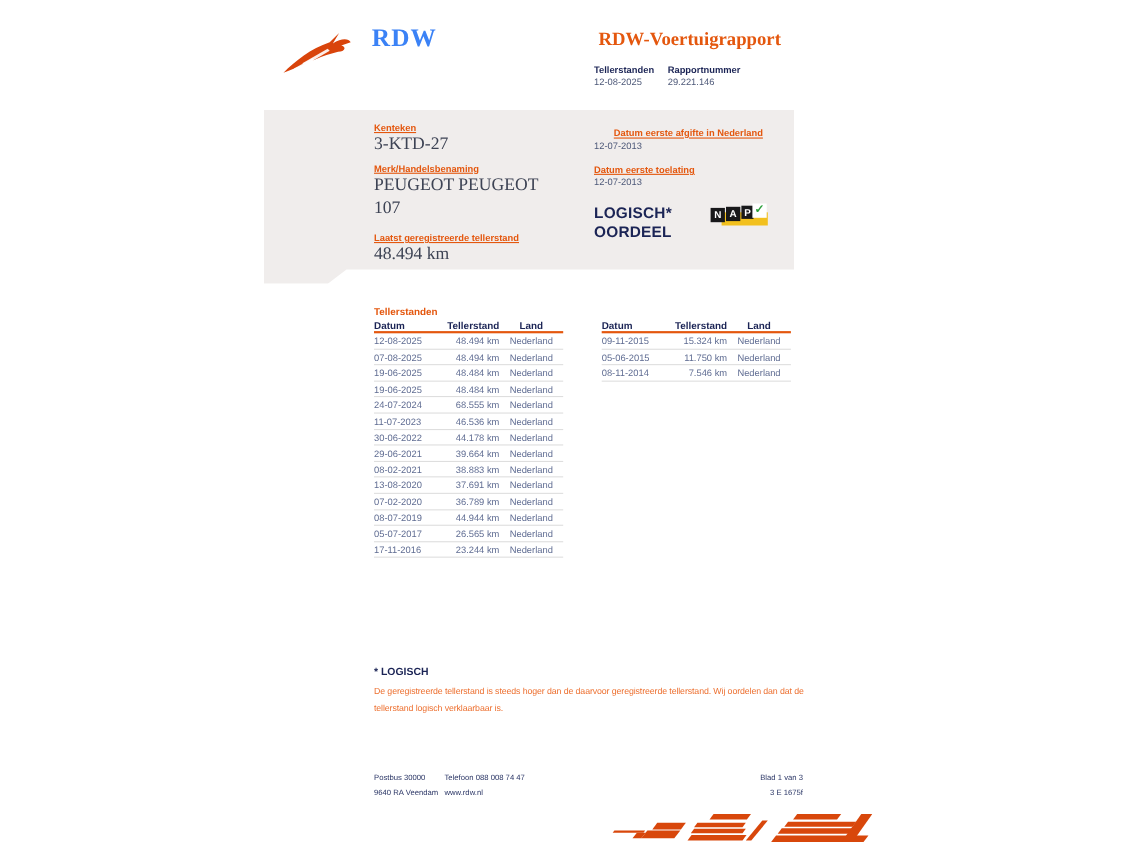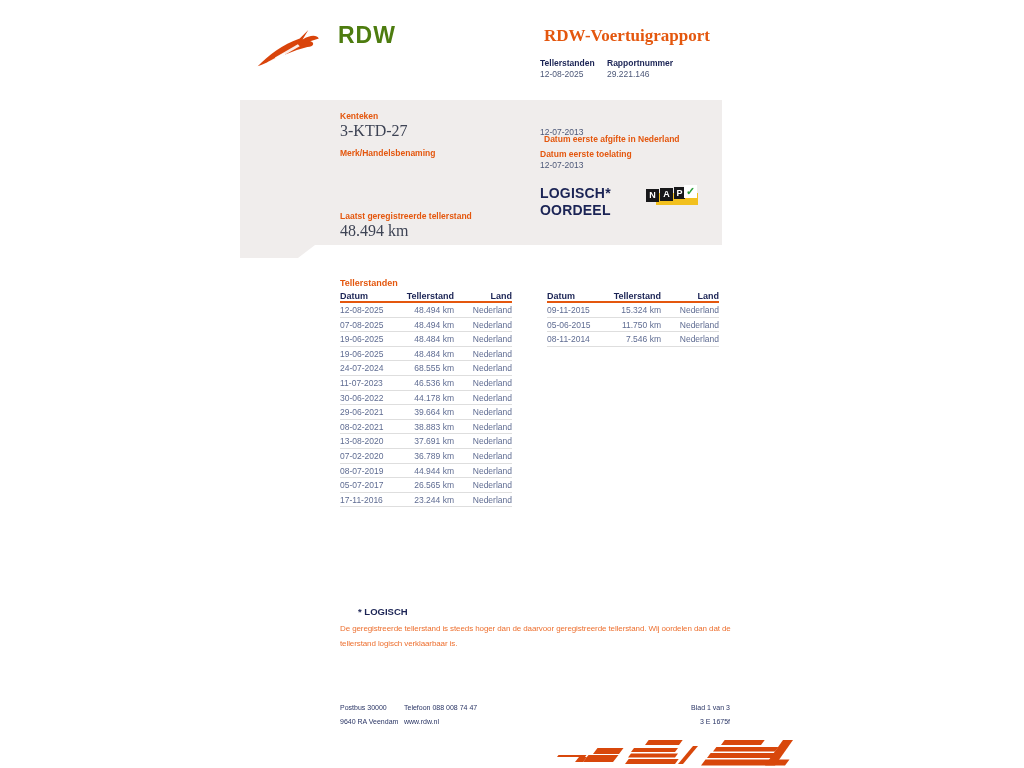--- a/index.html
+++ b/index.html
@@ -6,38 +6,38 @@
   html,body { background:#ffffff; }
   .page {
     position:relative; width:1024px; height:768px; background:#ffffff;
     font-family:"Liberation Sans", sans-serif; overflow:hidden;
   }
 
   
   .logo-svg { position:absolute; left:254px; top:28px; width:80px; height:42px; }
   .logo-word {
     position:absolute; left:338px; top:22px;
-    font-family:Liberation Sans, sans-serif; font-weight:600; font-size:23px;
-    color:#4d7c0f; letter-spacing:1px;
+    font-family:Liberation Serif, serif; font-weight:600; font-size:23px;
+    color:#3b82f6; letter-spacing:1px;
   }
   .doc-title {
     position:absolute; left:544px; top:26px;
     font-family:"Liberation Serif", serif; font-weight:700; font-size:17px;
     color:#e4570e;
   }
   .rep-label { position:absolute; top:58px; font-size:8.5px; font-weight:700; color:#1b2455; }
   .rep-value { position:absolute; top:69px; font-size:8.5px; color:#4d5878; }
 
   
   .vbox {
     position:absolute; left:240px; top:100px; width:482px; height:158px;
     background:#f0edec;
     clip-path:polygon(0 0, 100% 0, 100% 145px, 75px 145px, 58px 100%, 0 100%);
   }
-  .olabel { position:absolute; font-size:8.5px; font-weight:700; color:#e4570e; }
+  .olabel { position:absolute; font-size:8.5px; font-weight:700; color:#e4570e;text-decoration:underline; }
   .serif-val {
     position:absolute; font-family:"Liberation Serif", serif; font-size:16px;
     color:#3d4354; line-height:21px;
   }
   .sm-val { position:absolute; font-size:8.5px; color:#4d5878; }
   .verdict {
     position:absolute; left:540px; top:185px; font-size:14px; font-weight:700;
     color:#1b2455; line-height:17px; letter-spacing:0.2px;
   }
 
@@ -61,24 +61,24 @@
   .thead {
     display:flex; height:13px; line-height:12px; border-bottom:2px solid #e4570e;
     font-size:9px; font-weight:700; color:#1b2455;
   }
   .trow {
     display:flex; height:14.6px; line-height:15px; border-bottom:1px solid #dedede;
     font-size:8.5px; color:#5f6c92;
   }
   .c-date { width:62px; }
   .c-km { width:52px; text-align:right; }
-  .c-land { flex:1; text-align:right; }
-
-  
-  .exp-title { position:absolute; left:340px; top:606px; font-size:9.5px; font-weight:700; color:#1b2455;margin-left:18px; }
+  .c-land { flex:1; text-align:center; }
+
+  
+  .exp-title { position:absolute; left:340px; top:606px; font-size:9.5px; font-weight:700; color:#1b2455; }
   .exp-text {
     position:absolute; left:340px; top:621px; width:398px; font-size:8px;
     line-height:15px; color:#ed7030; letter-spacing:-0.1px;
   }
 
   
   .foot { position:absolute; font-size:7px; color:#2a3565; line-height:14px; }
   .foot-a { left:340px; top:701px; }
   .foot-b { left:404px; top:701px; }
   .foot-c { right:294px; top:701px; text-align:right; }
@@ -99,24 +99,25 @@
   <div class="doc-title">RDW-Voertuigrapport</div>
   <div class="rep-label" style="left:540px;">Tellerstanden</div>
   <div class="rep-label" style="left:607px;">Rapportnummer</div>
   <div class="rep-value" style="left:540px;">12-08-2025</div>
   <div class="rep-value" style="left:607px;">29.221.146</div>
 
   <div class="vbox"></div>
   <div class="olabel" style="left:340px; top:111px;">Kenteken</div>
   <div class="serif-val" style="left:340px; top:120px;">3-KTD-27</div>
   <div class="olabel" style="left:340px; top:148px;">Merk/Handelsbenaming</div>
+  <div class="serif-val" style="left:340px; top:158px; width:150px;">PEUGEOT PEUGEOT 107</div>
   <div class="olabel" style="left:340px; top:211px;">Laatst geregistreerde tellerstand</div>
   <div class="serif-val" style="left:340px; top:220px;">48.494 km</div>
 
-  <div class="olabel" style="left:544px; top:116px;margin-top:18px;">Datum eerste afgifte in Nederland</div>
+  <div class="olabel" style="left:558px; top:116px;">Datum eerste afgifte in Nederland</div>
   <div class="sm-val" style="left:540px; top:127px;">12-07-2013</div>
   <div class="olabel" style="left:540px; top:149px;">Datum eerste toelating</div>
   <div class="sm-val" style="left:540px; top:160px;">12-07-2013</div>
 
   <div class="verdict">
     <span>LOGISCH*</span><br>
     <span>OORDEEL</span>
   </div>
 
   <div class="nap">

